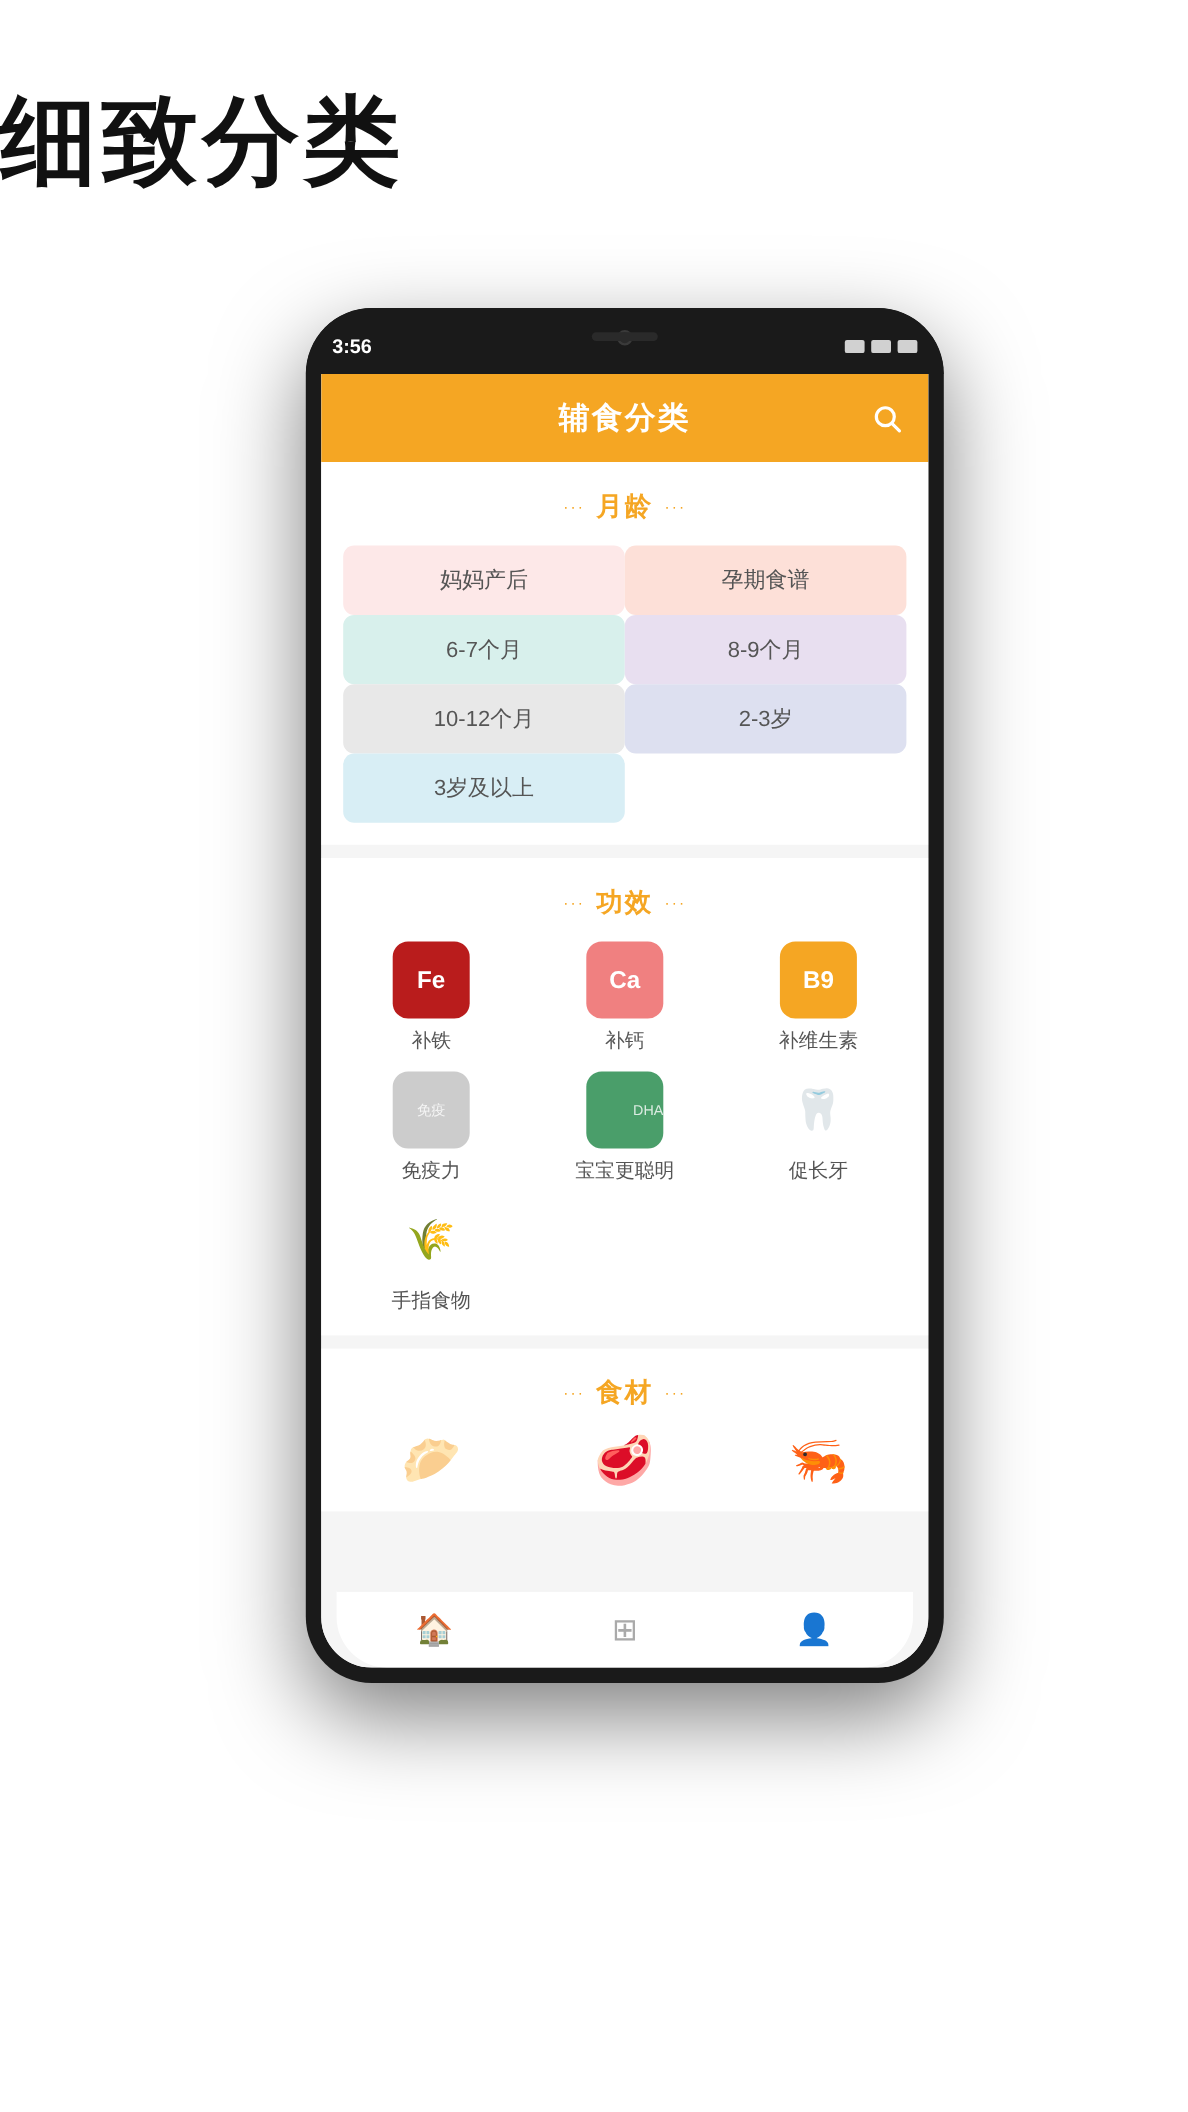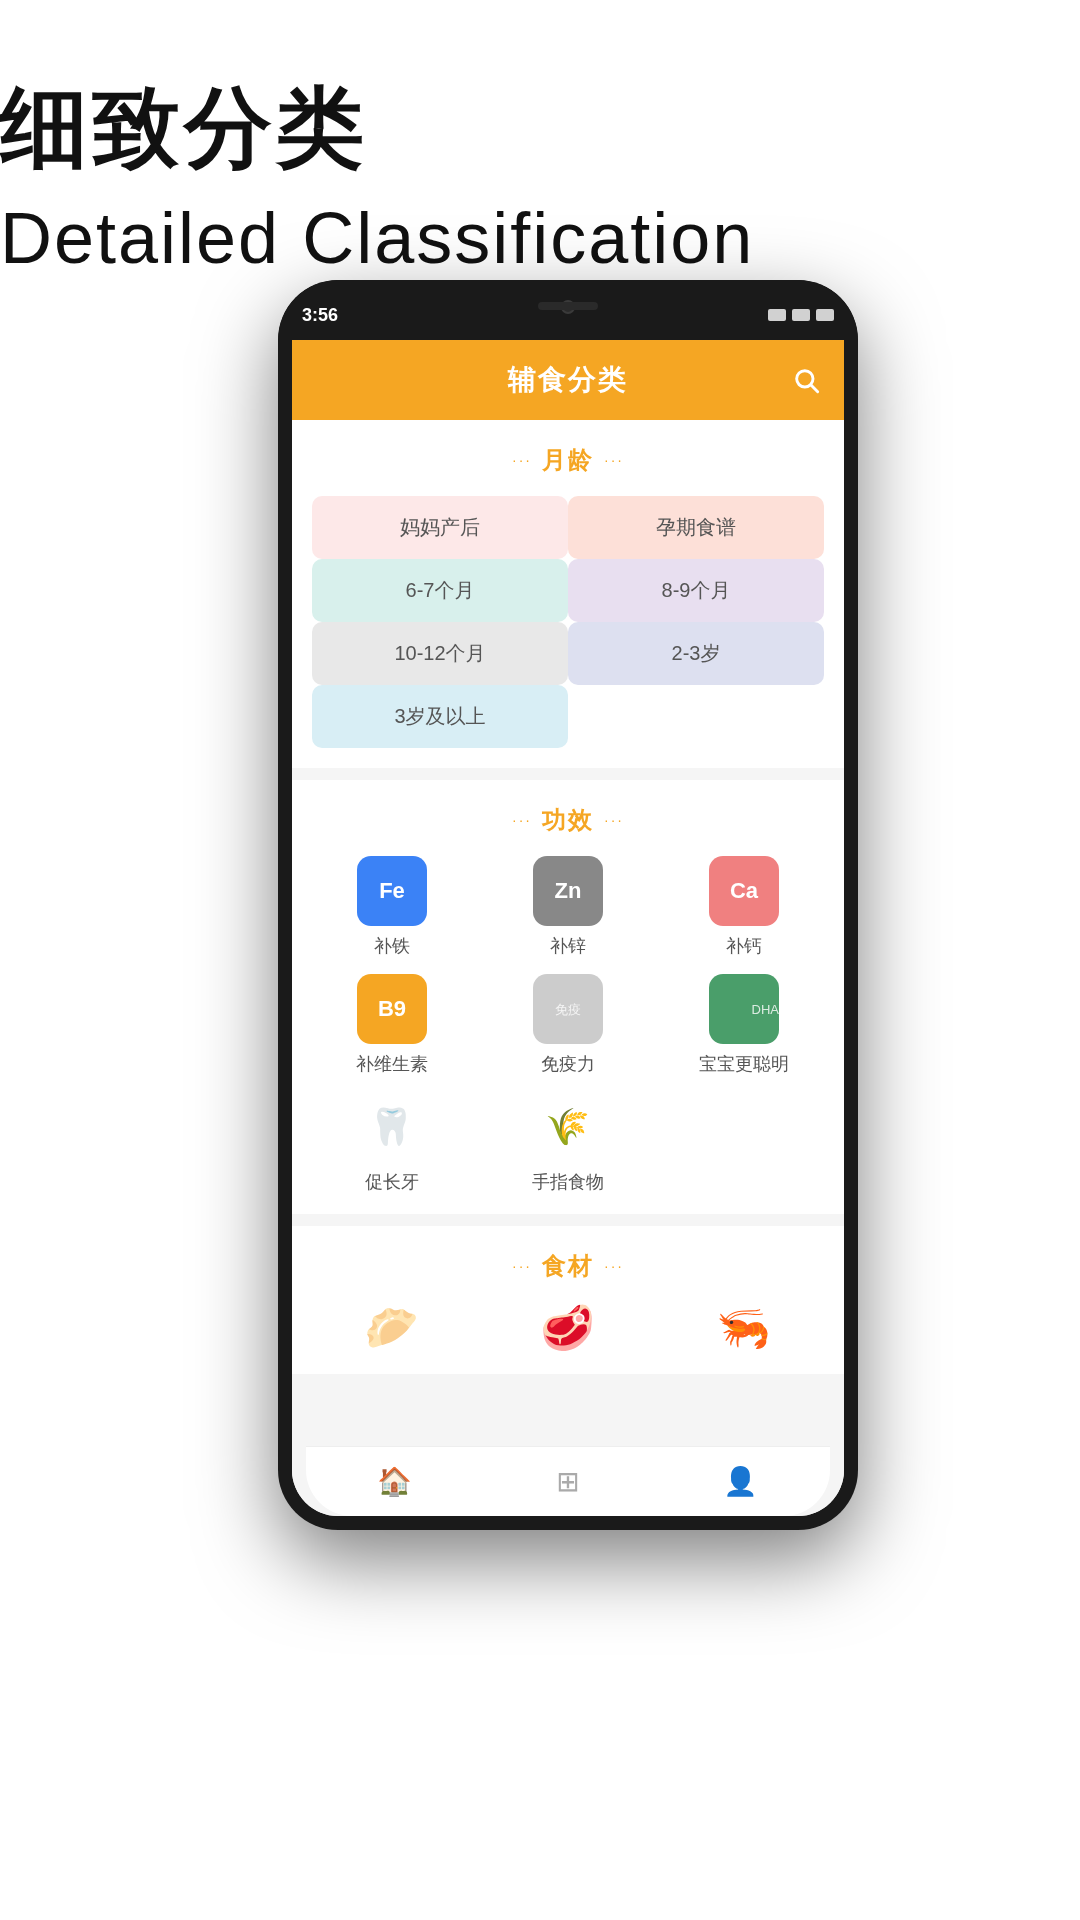--- a/index.html
+++ b/index.html
@@ -215,21 +215,21 @@
       align-items: center;
       gap: 8px;
     }
     .func-icon {
       width: 70px; height: 70px;
       border-radius: 14px;
       display: flex; align-items: center; justify-content: center;
       font-size: 28px;
       font-weight: 900;
     }
-    .func-icon-fe { background: #3b82f6; color: #ffffff; }
+    .func-icon-fe { background: #b91c1c; color: #ffffff; }
     .func-icon-zn { background: #888888; color: #ffffff; }
     .func-icon-ca { background: #f08080; color: #ffffff; }
     .func-icon-b9 { background: #f5a623; color: #ffffff; }
     .func-icon-immune { background: #cccccc; color: #ffffff; }
     .func-icon-dha { background: #4a9e6a; color: #ffffff; justify-content: flex-end; }
     .func-icon-tooth { font-size: 36px; background: none; }
     .func-icon-finger { font-size: 36px; background: none; }
 
     .func-label {
       font-size: 18px;
@@ -286,21 +286,20 @@
       font-weight: 400;
       opacity: 0.8;
       line-height: 1;
     }
   </style>
 </head>
 <body>
 
 <div class="page-header">
   <div class="page-title-zh">细致分类</div>
-  <div class="page-title-en">Detailed Classification</div>
 </div>
 
 <div class="phone-container">
   <div class="phone-frame">
 
     <div class="phone-notch-bar">
       <span class="status-time">3:56</span>
       <div class="camera-dot"></div>
       <div class="speaker-bar"></div>
       <div class="status-icons">
@@ -351,26 +350,20 @@
 
             <div class="func-item">
               <div class="func-icon func-icon-fe">
                 <div>
                   <div class="func-icon-text">Fe</div>
                 </div>
               </div>
               <span class="func-label">补铁</span>
             </div>
 
-            <div class="func-item">
-              <div class="func-icon func-icon-zn">
-                <div class="func-icon-text">Zn</div>
-              </div>
-              <span class="func-label">补锌</span>
-            </div>
 
             <div class="func-item">
               <div class="func-icon func-icon-ca">
                 <div class="func-icon-text">Ca</div>
               </div>
               <span class="func-label">补钙</span>
             </div>
 
             <div class="func-item">
               <div class="func-icon func-icon-b9">

